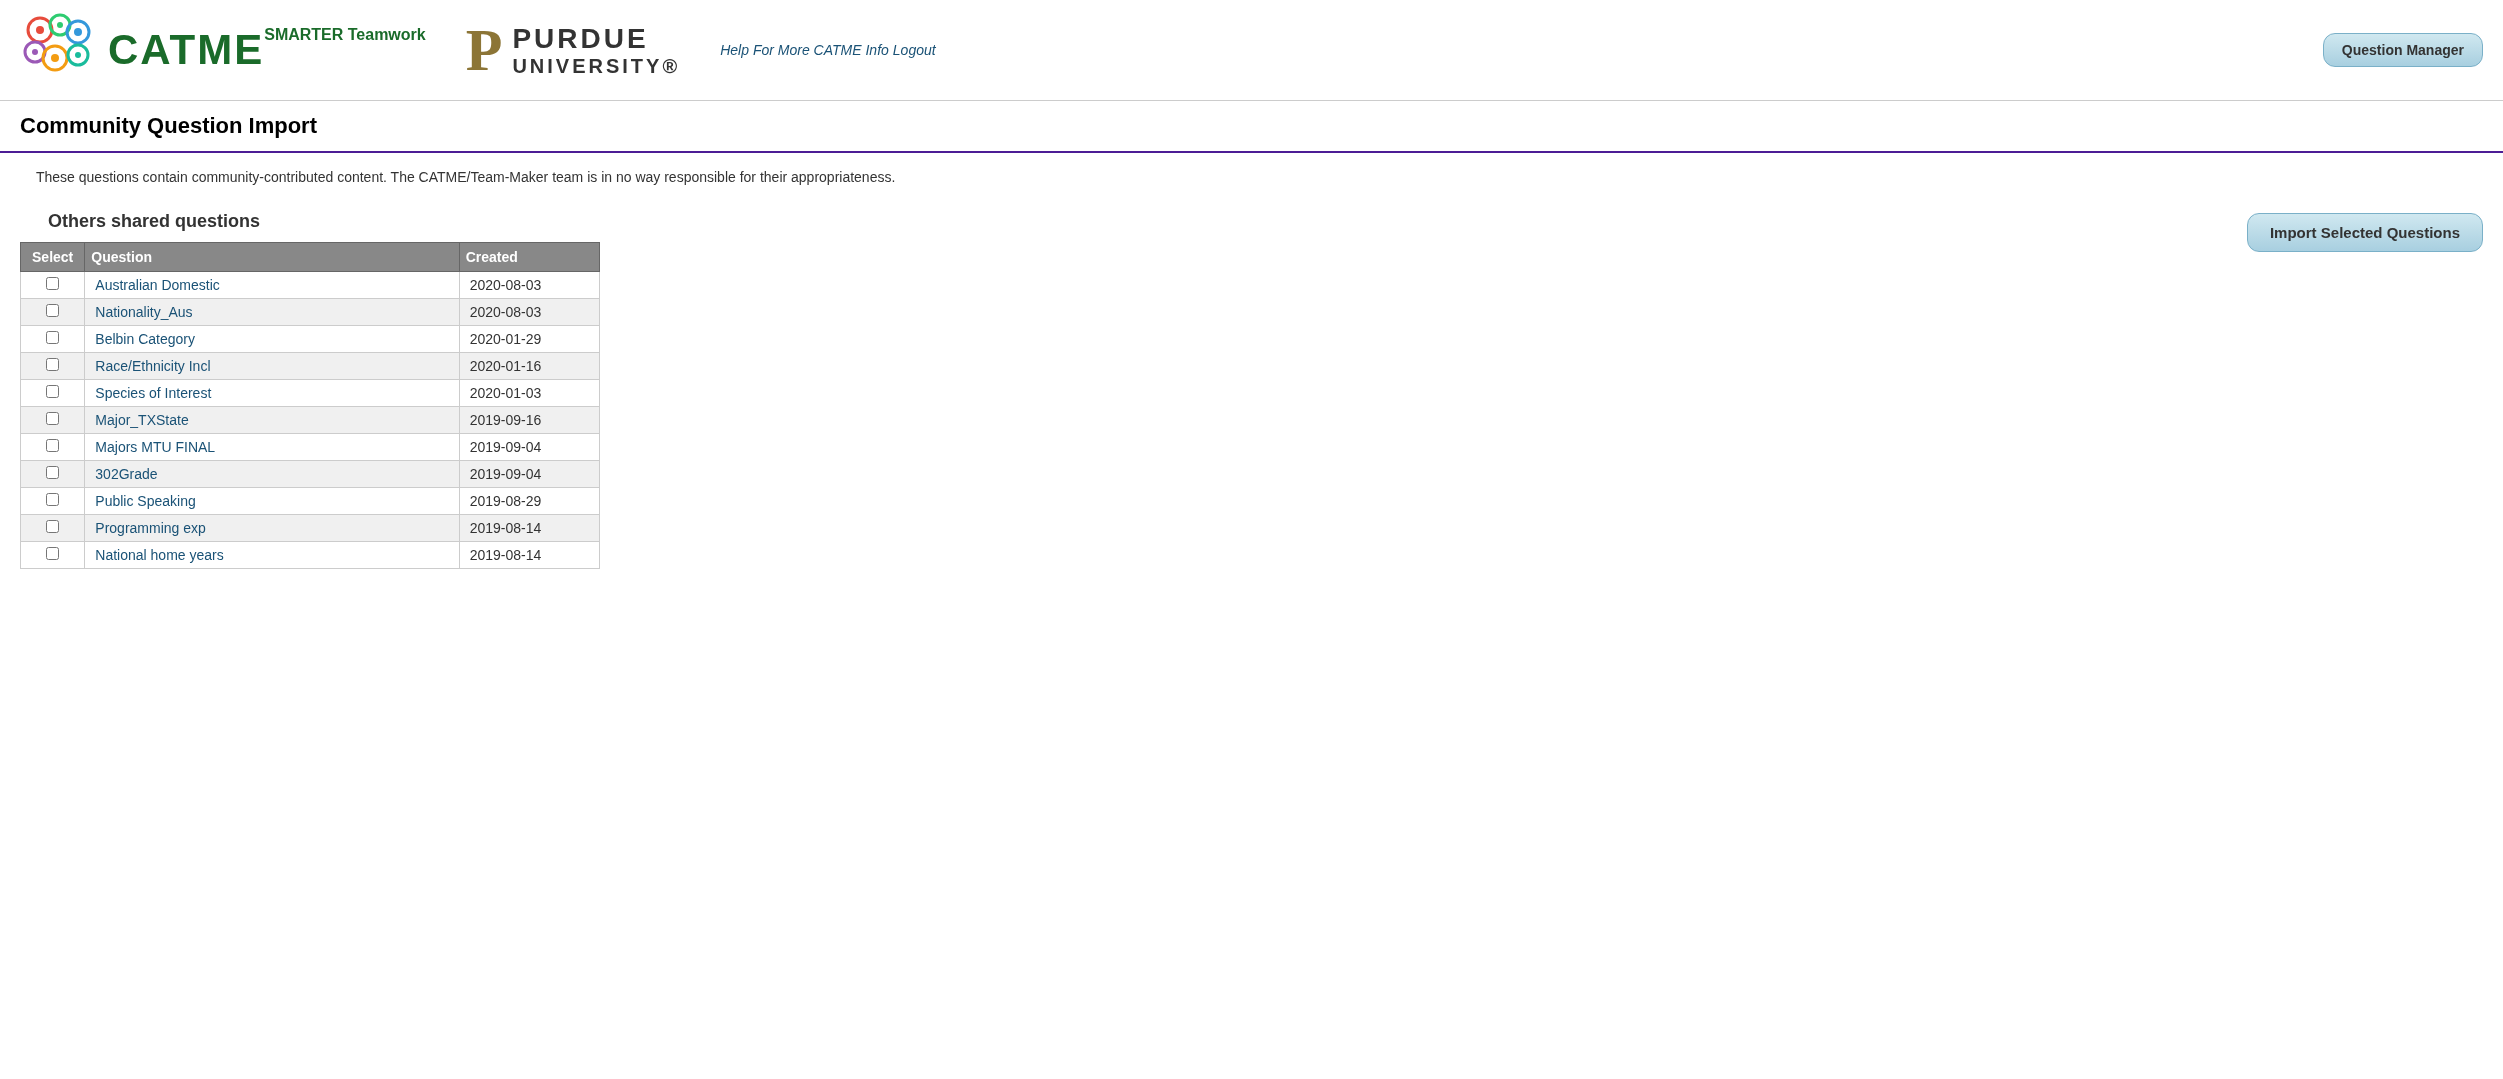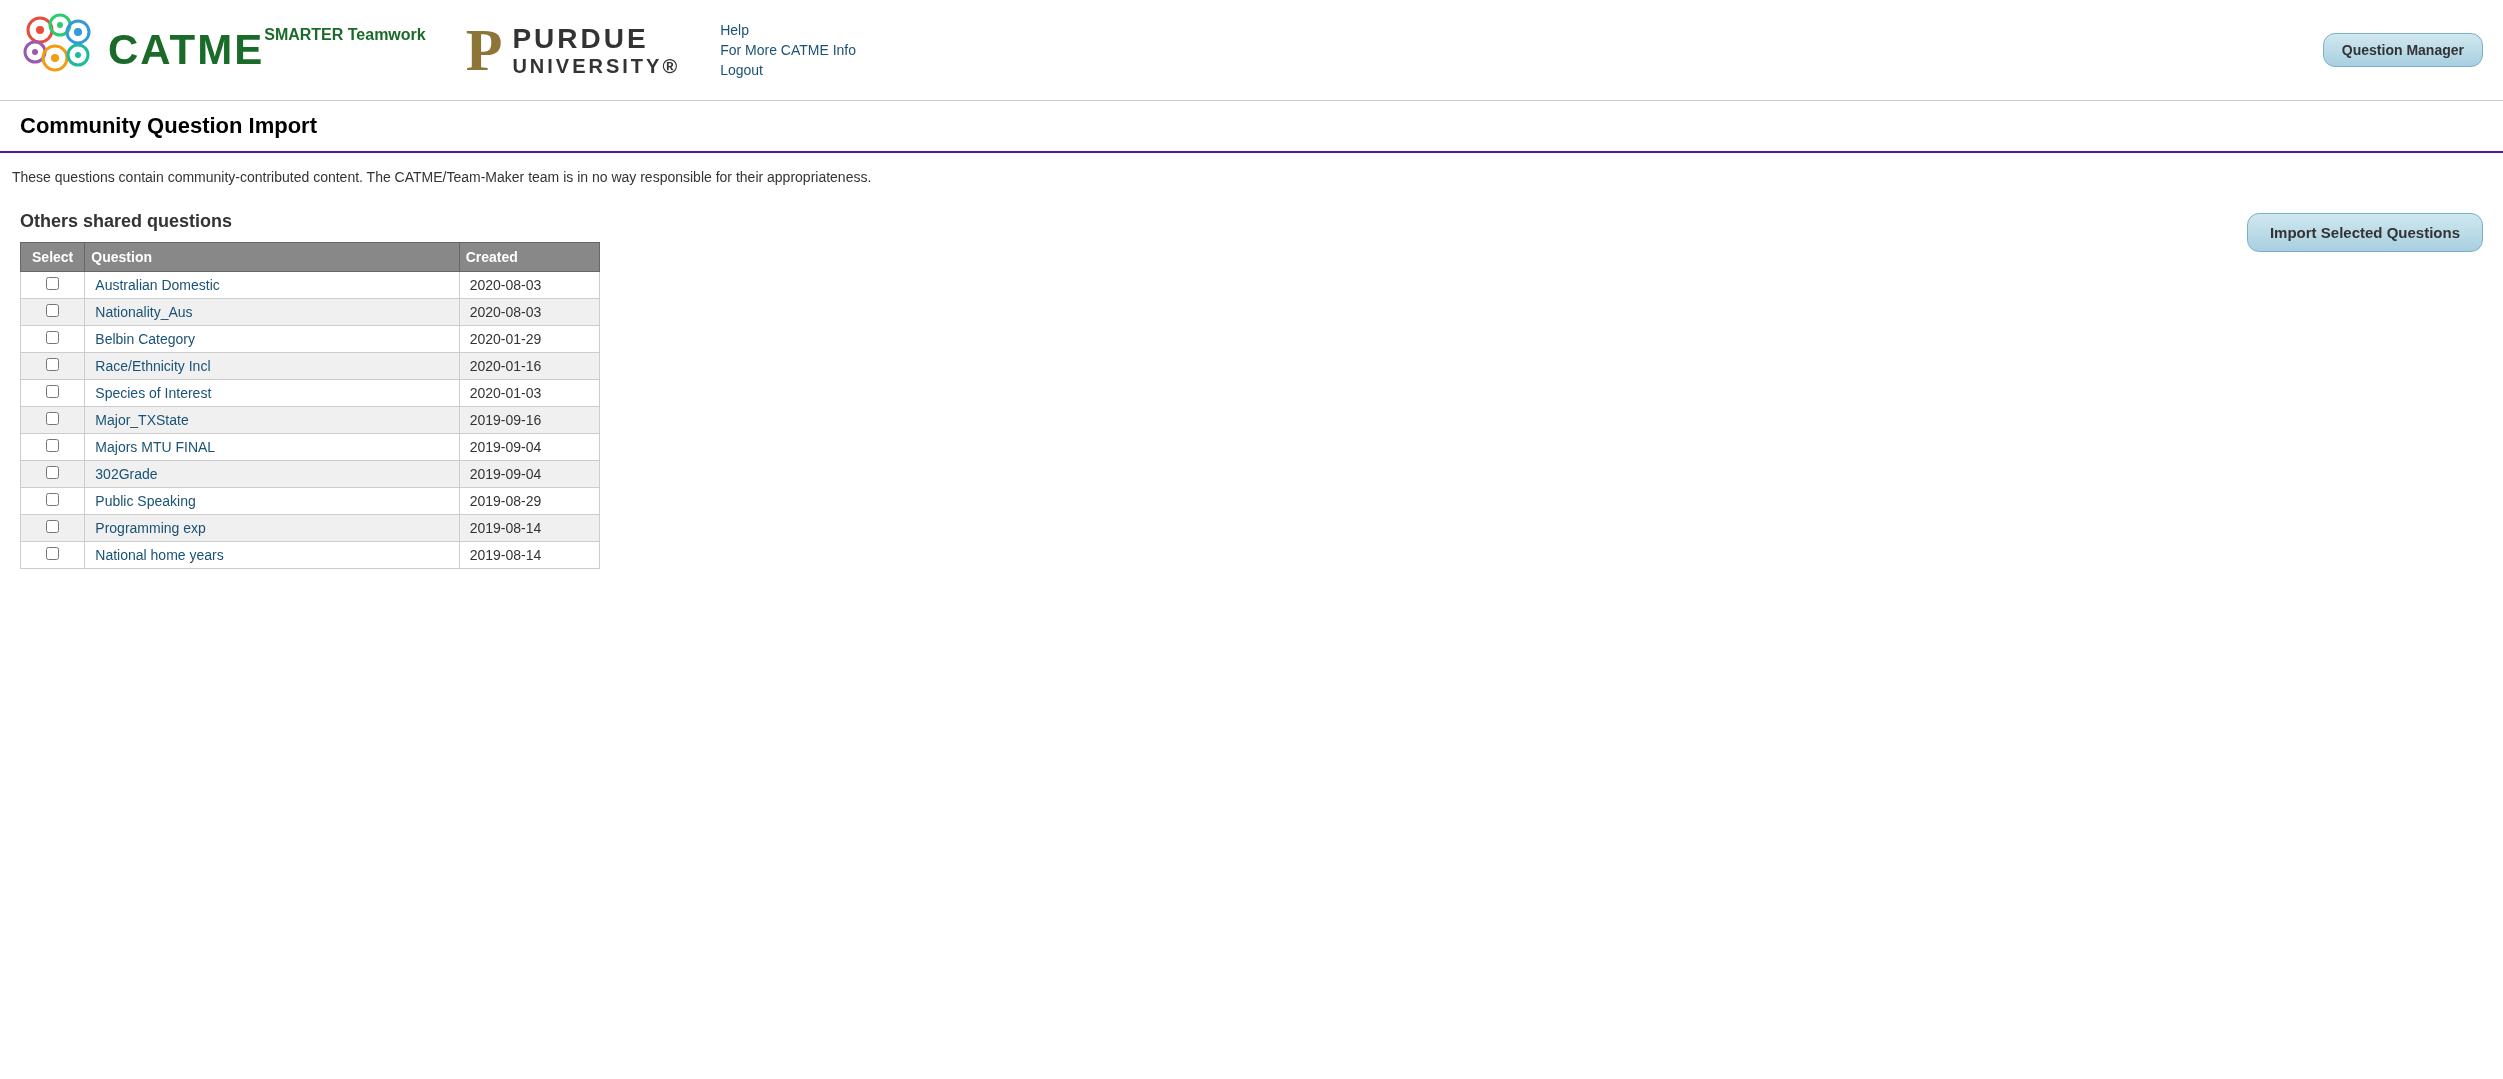--- a/index.html
+++ b/index.html
@@ -11,44 +11,44 @@
     .catme-logo { display: flex; align-items: center; }
     .catme-logo-icon { width: 80px; height: 80px; margin-right: 8px; }
     .catme-text { display: flex; flex-direction: row; }
     .catme-name { font-size: 42px; font-weight: bold; color: #1a6b2a; letter-spacing: 2px; }
     .catme-subtitle { font-size: 16px; color: #1a6b2a; font-weight: bold; }
     .purdue-logo { display: flex; align-items: center; margin-right: 40px; }
     .purdue-p { font-size: 60px; font-weight: bold; color: #8c7536; font-family: Georgia, serif; margin-right: 10px; line-height: 1; }
     .purdue-text { display: flex; flex-direction: column; justify-content: center; }
     .purdue-name { font-size: 28px; font-weight: bold; color: #333; letter-spacing: 3px; }
     .purdue-university { font-size: 20px; font-weight: bold; color: #333; letter-spacing: 3px; }
-    .header-nav { display: flex; flex-direction: column; gap: 4px; }
+    .header-nav { display: flex; flex-direction: row; gap: 4px; font-style: italic; }
     .header-nav a { color: #1a5276; text-decoration: none; font-size: 14px; }
     .header-spacer { flex: 1; }
     .question-manager-btn {
       background: linear-gradient(to bottom, #d0e8f0, #a8cfe0);
       border: 1px solid #7ab0c8;
       border-radius: 12px;
       padding: 8px 18px;
       font-weight: bold;
       font-size: 14px;
       cursor: pointer;
       color: #333;
     }
 
     
     .page-title-bar { padding: 12px 20px; border-bottom: 2px solid #4c1d95; display: flex; align-items: center; justify-content: space-between; }
     .page-title { font-size: 22px; font-weight: bold; color: #000; }
 
     
-    .disclaimer { padding: 16px 12px; font-size: 14px; color: #333; }
+    .disclaimer { padding: 16px 36px; font-size: 14px; color: #333; }
 
     
     .main-content { padding: 10px 20px; position: relative; }
-    .section-title { font-size: 18px; font-weight: bold; margin-bottom: 10px; }
+    .section-title { font-size: 18px; font-weight: bold; margin-bottom: 10px; margin-left: 28px; }
 
     
     .questions-table { border-collapse: collapse; min-width: 580px; }
     .questions-table th {
       background: #888;
       color: #fff;
       padding: 6px 6px;
       text-align: left;
       font-size: 14px;
       font-weight: bold;

